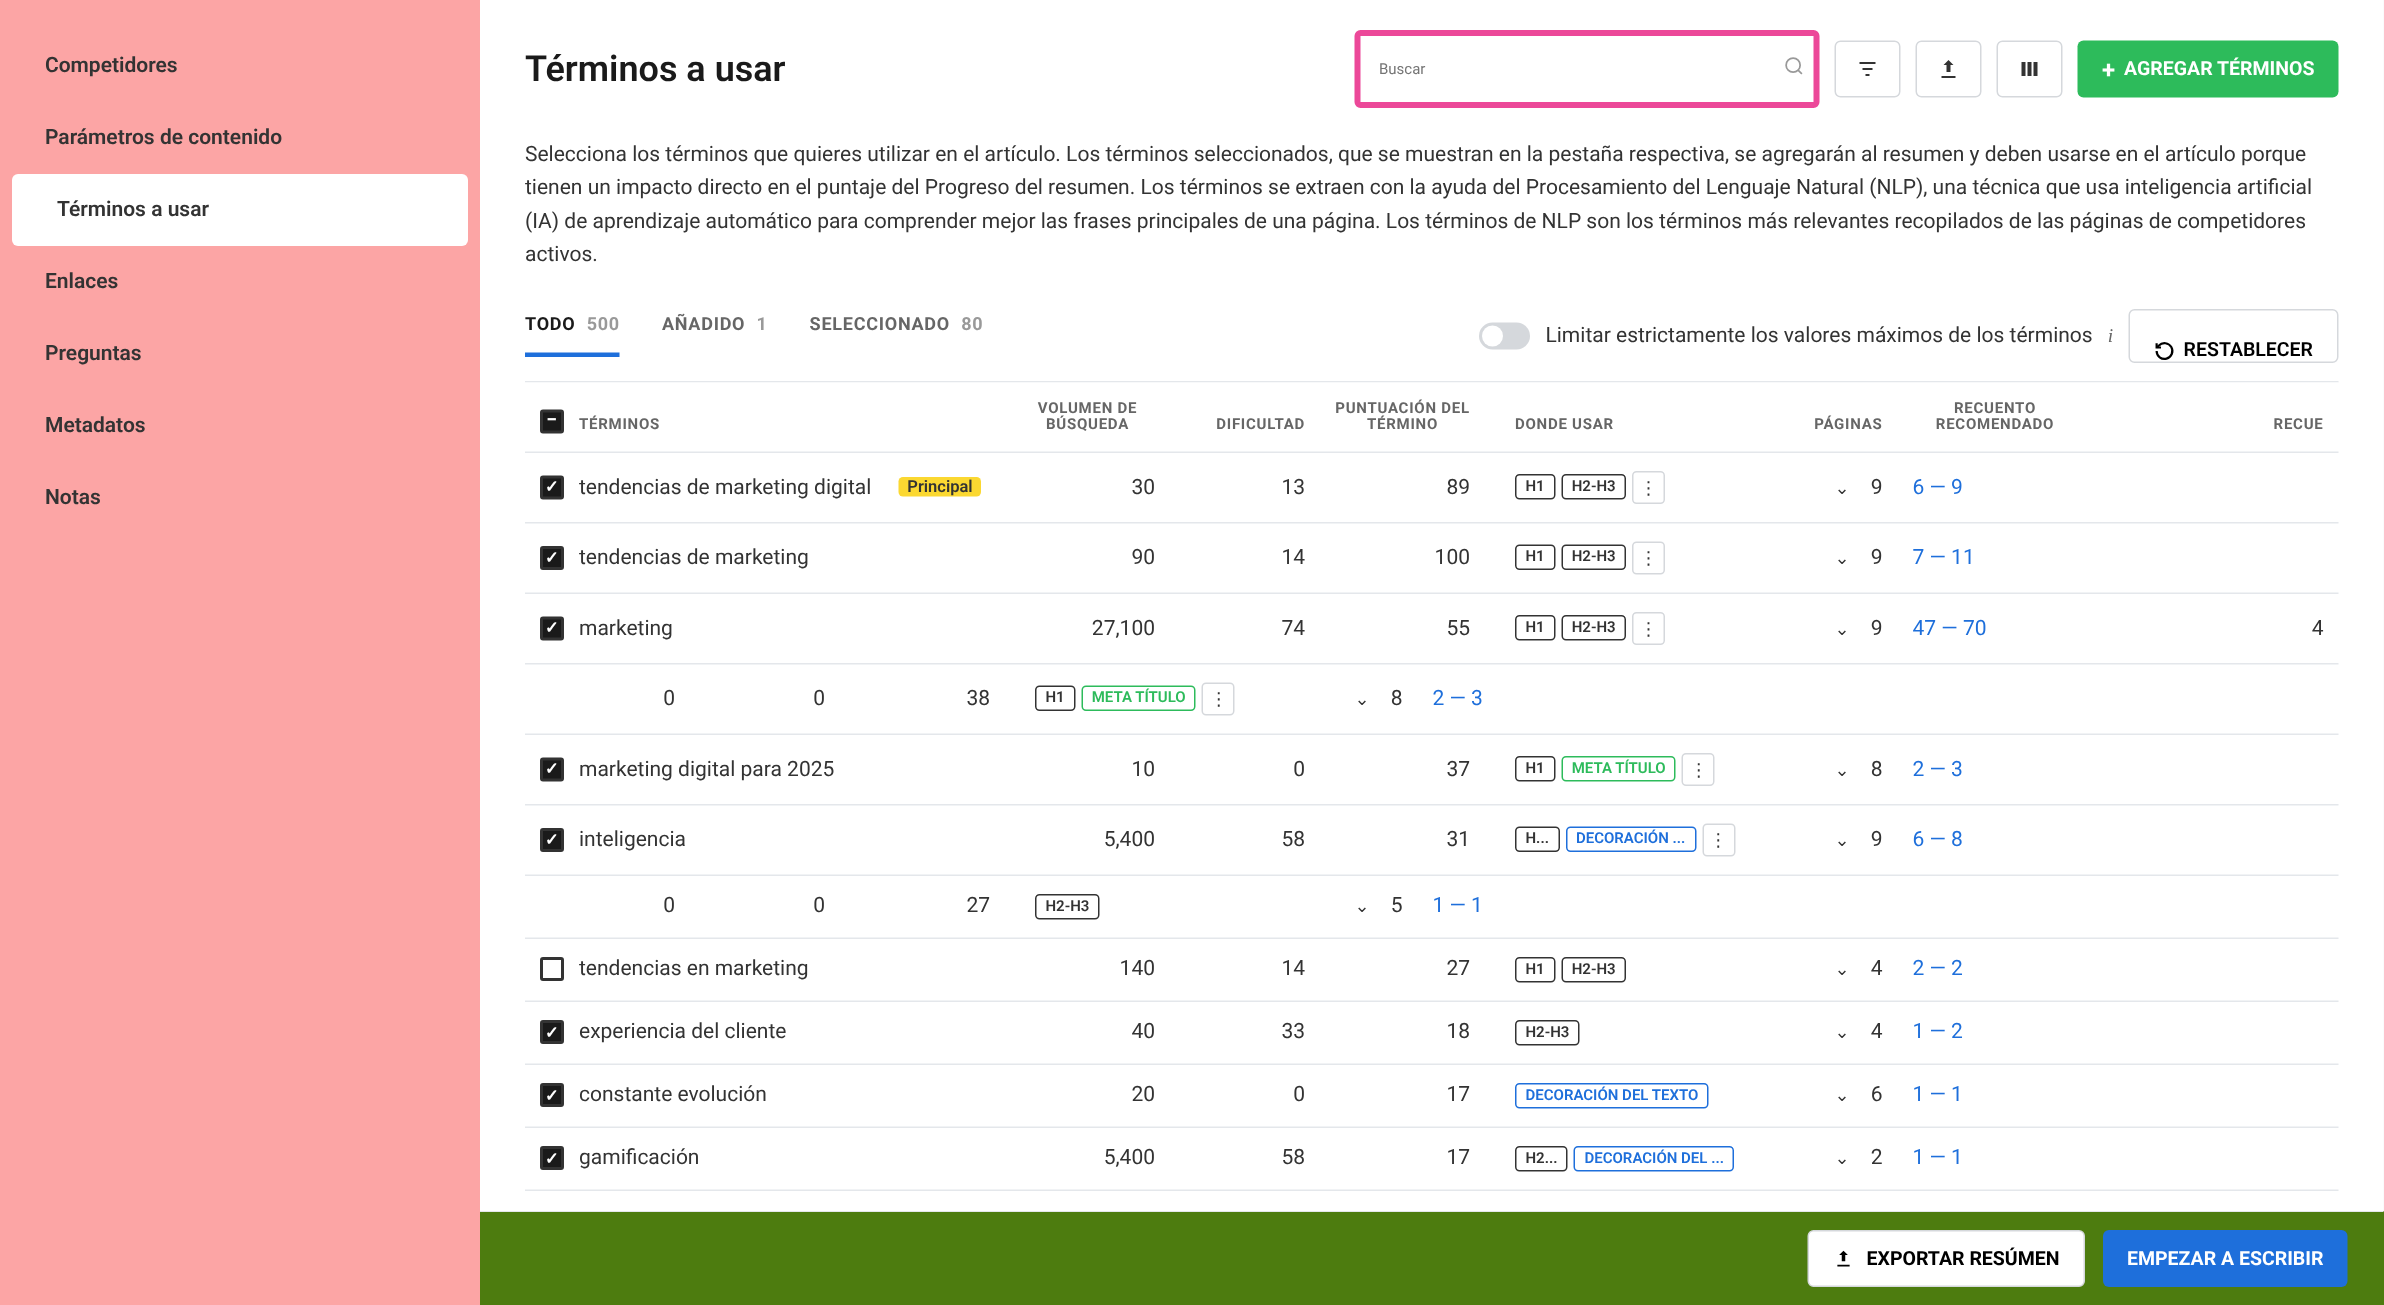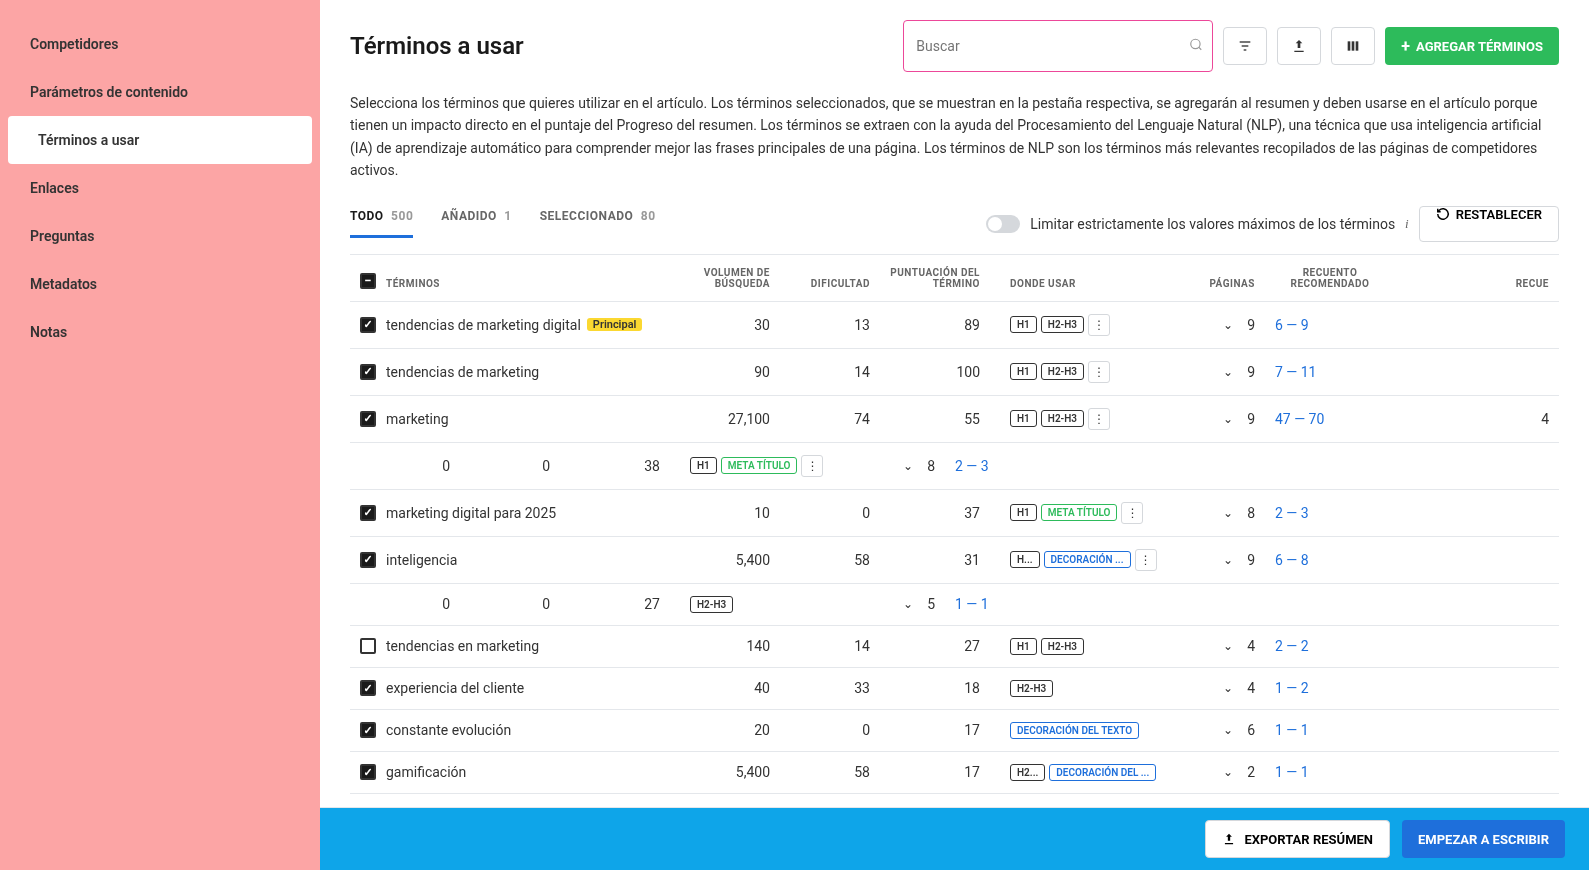--- a/index.html
+++ b/index.html
@@ -6,64 +6,64 @@
 body{background:#f5f6f7;color:#333;font-size:13px}
 .app{display:flex;min-height:100vh}
 .sidebar{width:320px;background:#fca5a5;padding:20px 0}
 .side-item{padding:16px 30px;font-size:14px;font-weight:600;cursor:pointer;color:#333}
 .side-item.active{background:#fff;border-radius:4px;margin:0 8px}
 .main{flex:1;background:#fff;padding:20px 30px 80px;position:relative;overflow:hidden}
 .header-row{display:flex;align-items:center;justify-content:space-between;margin-bottom:20px}
 .page-title{font-size:24px;font-weight:600;color:#1a1a1a}
 .header-actions{display:flex;gap:10px;align-items:center}
 .search-box{position:relative;width:310px}
-.search-box input{width:100%;height:52px;border:1px solid #ec4899;border-radius:4px;padding:0 36px 0 12px;font-size:14px;color:#666}
+.search-box input{width:100%;height:52px;border:4px solid #ec4899;border-radius:4px;padding:0 36px 0 12px;font-size:10px;color:#666}
 .search-box .sicon{position:absolute;right:10px;top:50%;transform:translateY(-50%);color:#999}
 .icon-btn{width:44px;height:38px;border:1px solid #d5d8dc;border-radius:4px;background:#fff;display:inline-flex;align-items:center;justify-content:center;cursor:pointer;color:#333}
 .btn-green{height:38px;padding:0 16px;background:#2dbb5b;color:#fff;border:none;border-radius:4px;font-size:13px;font-weight:700;cursor:pointer;display:inline-flex;align-items:center;gap:6px}
 .desc{font-size:14px;line-height:1.6;color:#333;margin-bottom:24px}
 .tabs-row{display:flex;align-items:center;justify-content:space-between;margin-bottom:12px}
 .tabs{display:flex;gap:28px}
 .tab{padding-bottom:12px;font-size:12px;font-weight:700;color:#666;cursor:pointer;letter-spacing:.5px}
 .tab.active{color:#1a1a1a;border-bottom:3px solid #1e6fdb}
 .tab .count{color:#999;margin-left:4px}
 .toggle-area{display:flex;align-items:center;gap:10px}
 .toggle{width:34px;height:18px;background:#d5d8dc;border-radius:9px;position:relative;cursor:pointer}
 .toggle::after{content:"";position:absolute;width:14px;height:14px;background:#fff;border-radius:50%;top:2px;left:2px}
-.reset-btn{height:36px;padding:0 16px;border:1px solid #d5d8dc;border-radius:4px;background:#fff;font-size:13px;font-weight:600;cursor:pointer;display:inline-flex;align-items:flex-start;gap:6px}
+.reset-btn{height:36px;padding:0 16px;border:1px solid #d5d8dc;border-radius:4px;background:#fff;font-size:13px;font-weight:600;cursor:pointer;display:inline-flex;align-items:flex-end;gap:6px}
 .table{width:100%;border-top:1px solid #e4e7eb}
 .thead,.trow{display:flex;border-bottom:1px solid #e4e7eb}
 .thead{background:#fff}
 .th{padding:12px 10px;font-size:10px;font-weight:700;color:#666;letter-spacing:.5px;display:flex;align-items:flex-end}
 .td{padding:12px 10px;font-size:14px;color:#333;display:flex;align-items:center}
 .c-term{width:320px}
 .c-vol{width:110px;justify-content:flex-end;text-align:right}
 .c-diff{width:100px;justify-content:flex-end;text-align:center}
 .c-score{width:110px;justify-content:flex-end;text-align:right}
 .c-where{width:185px}
 .c-pages{width:90px;justify-content:flex-end;text-align:right;gap:14px}
 .c-rec{width:130px;text-align:center}
 .c-ext{flex:1;justify-content:flex-end}
 .cb{width:16px;height:16px;border:2px solid #333;border-radius:2px;margin-right:10px;flex-shrink:0;display:inline-flex;align-items:center;justify-content:center;cursor:pointer}
 .cb.checked{background:#1a1a1a}
 .cb.checked::after{content:"✓";color:#fff;font-size:11px;font-weight:bold}
 .cb.minus{background:#1a1a1a}
 .cb.minus::after{content:"−";color:#fff;font-size:13px;font-weight:bold;line-height:1}
-.badge-main{background:#fbd831;color:#333;font-size:11px;font-weight:600;padding:0 6px;border-radius:3px;margin-left:6px}
+.badge-main{background:#fbd831;color:#333;font-size:11px;font-weight:600;padding:0 6px;border-radius:3px;margin-left:18px}
 .tag{border:1px solid #333;border-radius:3px;padding:2px 6px;font-size:10px;font-weight:600;margin-right:4px;white-space:nowrap}
 .tag.green{border-color:#2dbb5b;color:#2dbb5b}
 .tag.blue{border-color:#1e6fdb;color:#1e6fdb}
 .dots-btn{border:1px solid #d5d8dc;border-radius:3px;width:22px;height:22px;display:inline-flex;align-items:center;justify-content:center;cursor:pointer;font-size:12px;color:#333}
 .chev{color:#333;font-size:12px;cursor:pointer}
 .rec-link{color:#1e6fdb;font-size:14px}
-.bottom-bar{position:fixed;bottom:0;right:0;left:320px;background:#0ea5e9;border-top:1px solid #e4e7eb;padding:12px 24px;display:flex;justify-content:flex-end;gap:12px}
+.bottom-bar{position:fixed;bottom:0;right:0;left:320px;background:#4d7c0f;border-top:1px solid #e4e7eb;padding:12px 24px;display:flex;justify-content:flex-end;gap:12px}
 .btn-outline{height:38px;padding:0 16px;border:1px solid #d5d8dc;border-radius:4px;background:#fff;font-size:13px;font-weight:700;cursor:pointer;display:inline-flex;align-items:center;gap:8px}
 .btn-blue{height:38px;padding:0 16px;background:#1e6fdb;color:#fff;border:none;border-radius:4px;font-size:13px;font-weight:700;cursor:pointer}
 .info-icon{font-style:italic;font-family:serif;color:#666}
-.th-right{justify-content:flex-end;text-align:right}
+.th-right{justify-content:flex-end;text-align:center}
 .th-center{justify-content:center;text-align:center}
 </style>
 </head>
 <body>
 <div class="app">
 <div class="sidebar">
 <div id="side-items">
         <div class="side-item">Competidores</div>
         <div class="side-item">Parámetros de contenido</div>
         <div class="side-item active">Términos a usar</div>

